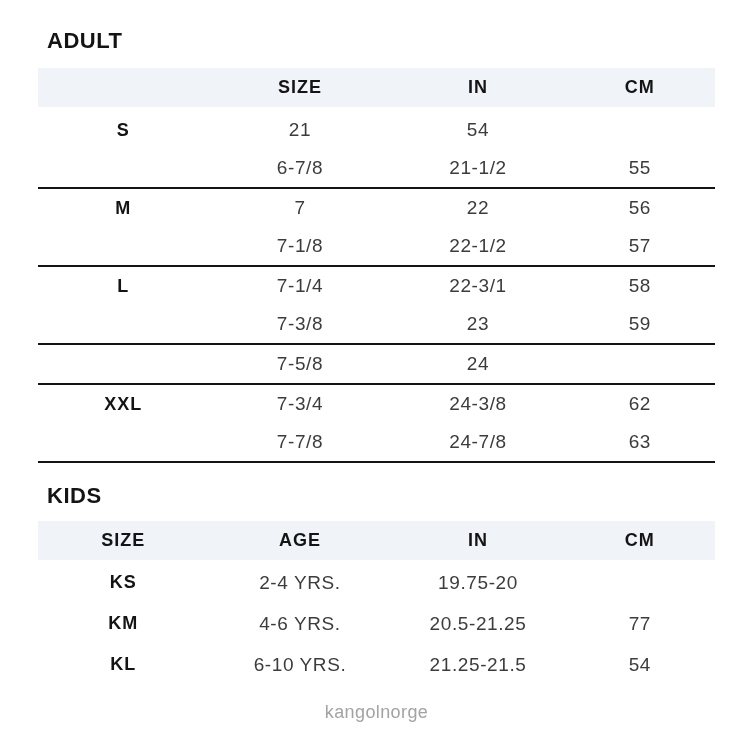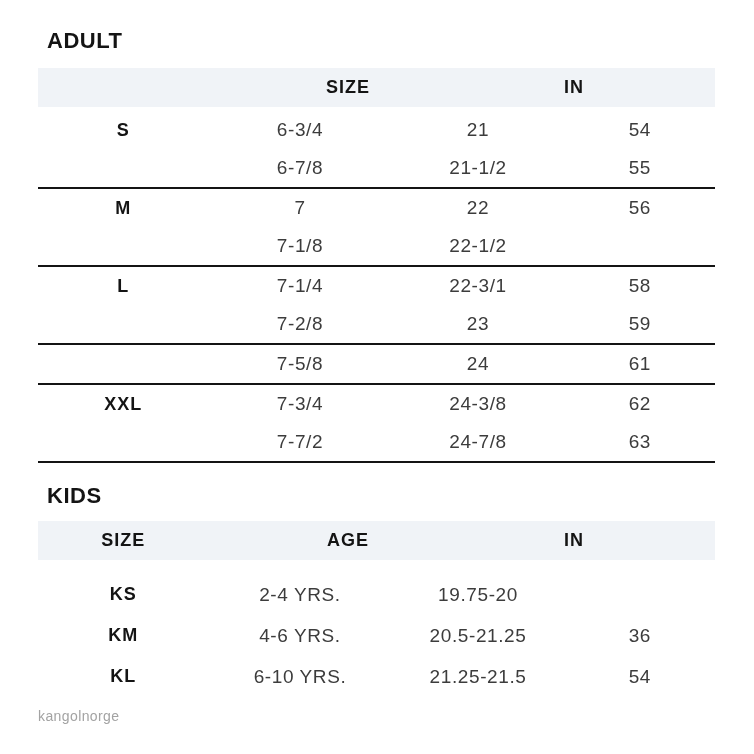--- a/index.html
+++ b/index.html
@@ -30,51 +30,50 @@
     text-align: center;
   }
 
   .thead {
     height: 39px;
     background: var(--header-bg, #f0f3f7);
     font-weight: 700;
     font-size: 18px;
     letter-spacing: 1px;
     color: var(--heading-text, #141414);
-    gap: 48px;
   }
 
   .tbody { padding-top: 4px; }
 
   .group { border-bottom: 2px solid var(--rule, #141414); }
 
   .tr {
     height: 38px;
     font-size: 19px;
     letter-spacing: 0.6px;
     color: var(--body-text, #3c3c3c);
   }
 
-  .kids-tbody { padding-top: 14px; }
+  .kids-tbody { padding-top: 2px; }
   .kids-tbody .tr { height: 41px; }
 
   .td.label {
     font-weight: 700;
     font-size: 18px;
     letter-spacing: 1px;
     color: var(--heading-text, #141414);
   }
 
   .kids-section { margin-top: 20px; }
   .kids-section .heading { margin-bottom: 12px; }
 
   .footer {
-    margin-top: 8px;
-    text-align: left;
-    font-size: 14px;
+    margin-top: 16px;
+    text-align: center;
+    font-size: 18px;
     line-height: 22px;
     letter-spacing: 0.4px;
     color: var(--footer-text, #a3a3a3);
   }
 </style>
 </head>
 <body>
 
 <div class="page">
 
@@ -84,21 +83,20 @@
       <div class="thead row-grid" id="adult-head">
           <div class="th"></div>
           <div class="th">SIZE</div>
           <div class="th">IN</div>
           <div class="th">CM</div>
         </div>
       <div class="tbody" id="adult-body">
           <div class="group">
             <div class="tr row-grid">
               <div class="td label">S</div>
-              <div class="td">6-3/4</div>
               <div class="td">21</div>
               <div class="td">54</div>
             </div>
             <div class="tr row-grid">
               <div class="td label"></div>
               <div class="td">6-7/8</div>
               <div class="td">21-1/2</div>
               <div class="td">55</div>
             </div>
           </div>
@@ -106,54 +104,54 @@
             <div class="tr row-grid">
               <div class="td label">M</div>
               <div class="td">7</div>
               <div class="td">22</div>
               <div class="td">56</div>
             </div>
             <div class="tr row-grid">
               <div class="td label"></div>
               <div class="td">7-1/8</div>
               <div class="td">22-1/2</div>
+              <div class="td">57</div>
             </div>
           </div>
           <div class="group">
             <div class="tr row-grid">
               <div class="td label">L</div>
               <div class="td">7-1/4</div>
               <div class="td">22-3/1</div>
               <div class="td">58</div>
             </div>
             <div class="tr row-grid">
               <div class="td label"></div>
-              <div class="td">7-2/8</div>
+              <div class="td">7-3/8</div>
               <div class="td">23</div>
               <div class="td">59</div>
             </div>
           </div>
           <div class="group">
             <div class="tr row-grid">
               <div class="td label"></div>
               <div class="td">7-5/8</div>
               <div class="td">24</div>
-              <div class="td">61</div>
             </div>
           </div>
           <div class="group">
             <div class="tr row-grid">
               <div class="td label">XXL</div>
               <div class="td">7-3/4</div>
               <div class="td">24-3/8</div>
               <div class="td">62</div>
             </div>
             <div class="tr row-grid">
               <div class="td label"></div>
-              <div class="td">7-7/2</div>
+              <div class="td">7-7/8</div>
               <div class="td">24-7/8</div>
               <div class="td">63</div>
             </div>
           </div>
         </div>
     </div>
   </section>
 
   <section class="kids-section">
     <h2 class="heading">KIDS</h2>
@@ -167,21 +165,21 @@
       <div class="tbody kids-tbody" id="kids-body">
           <div class="tr row-grid">
             <div class="td label">KS</div>
             <div class="td">2-4 YRS.</div>
             <div class="td">19.75-20</div>
           </div>
           <div class="tr row-grid">
             <div class="td label">KM</div>
             <div class="td">4-6 YRS.</div>
             <div class="td">20.5-21.25</div>
-            <div class="td">36</div>
+            <div class="td">77</div>
           </div>
           <div class="tr row-grid">
             <div class="td label">KL</div>
             <div class="td">6-10 YRS.</div>
             <div class="td">21.25-21.5</div>
             <div class="td">54</div>
           </div>
         </div>
     </div>
   </section>

